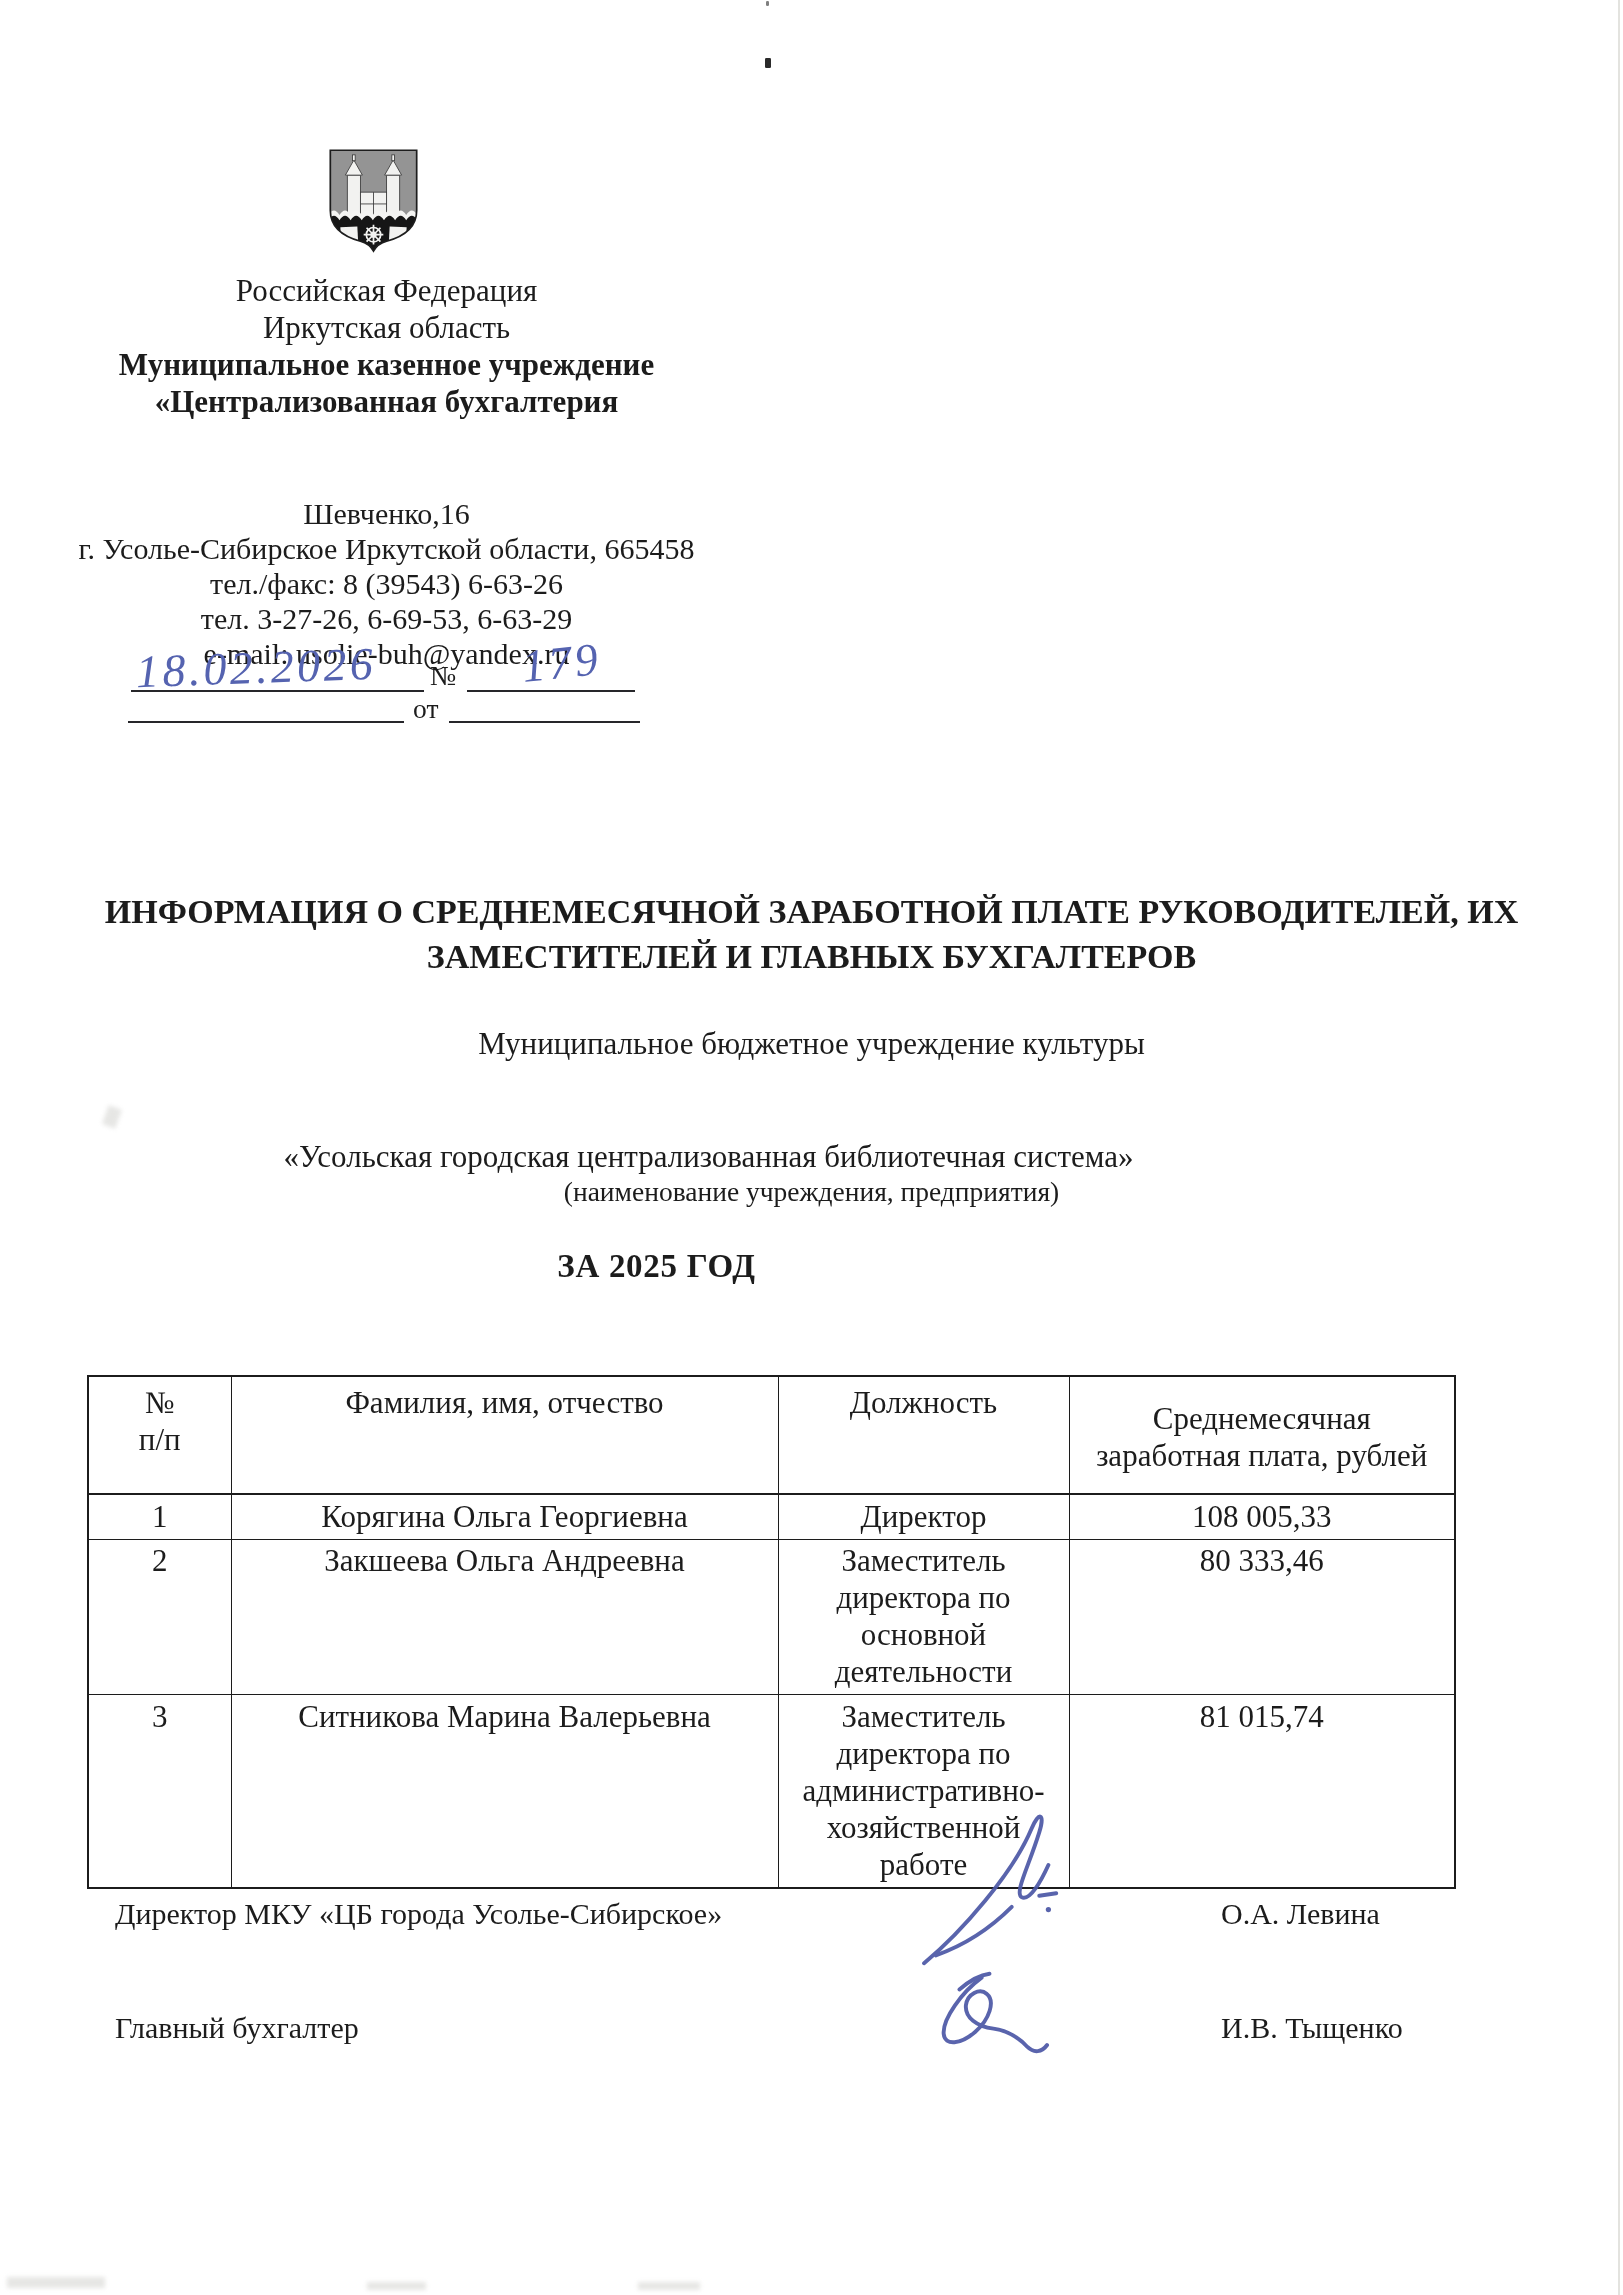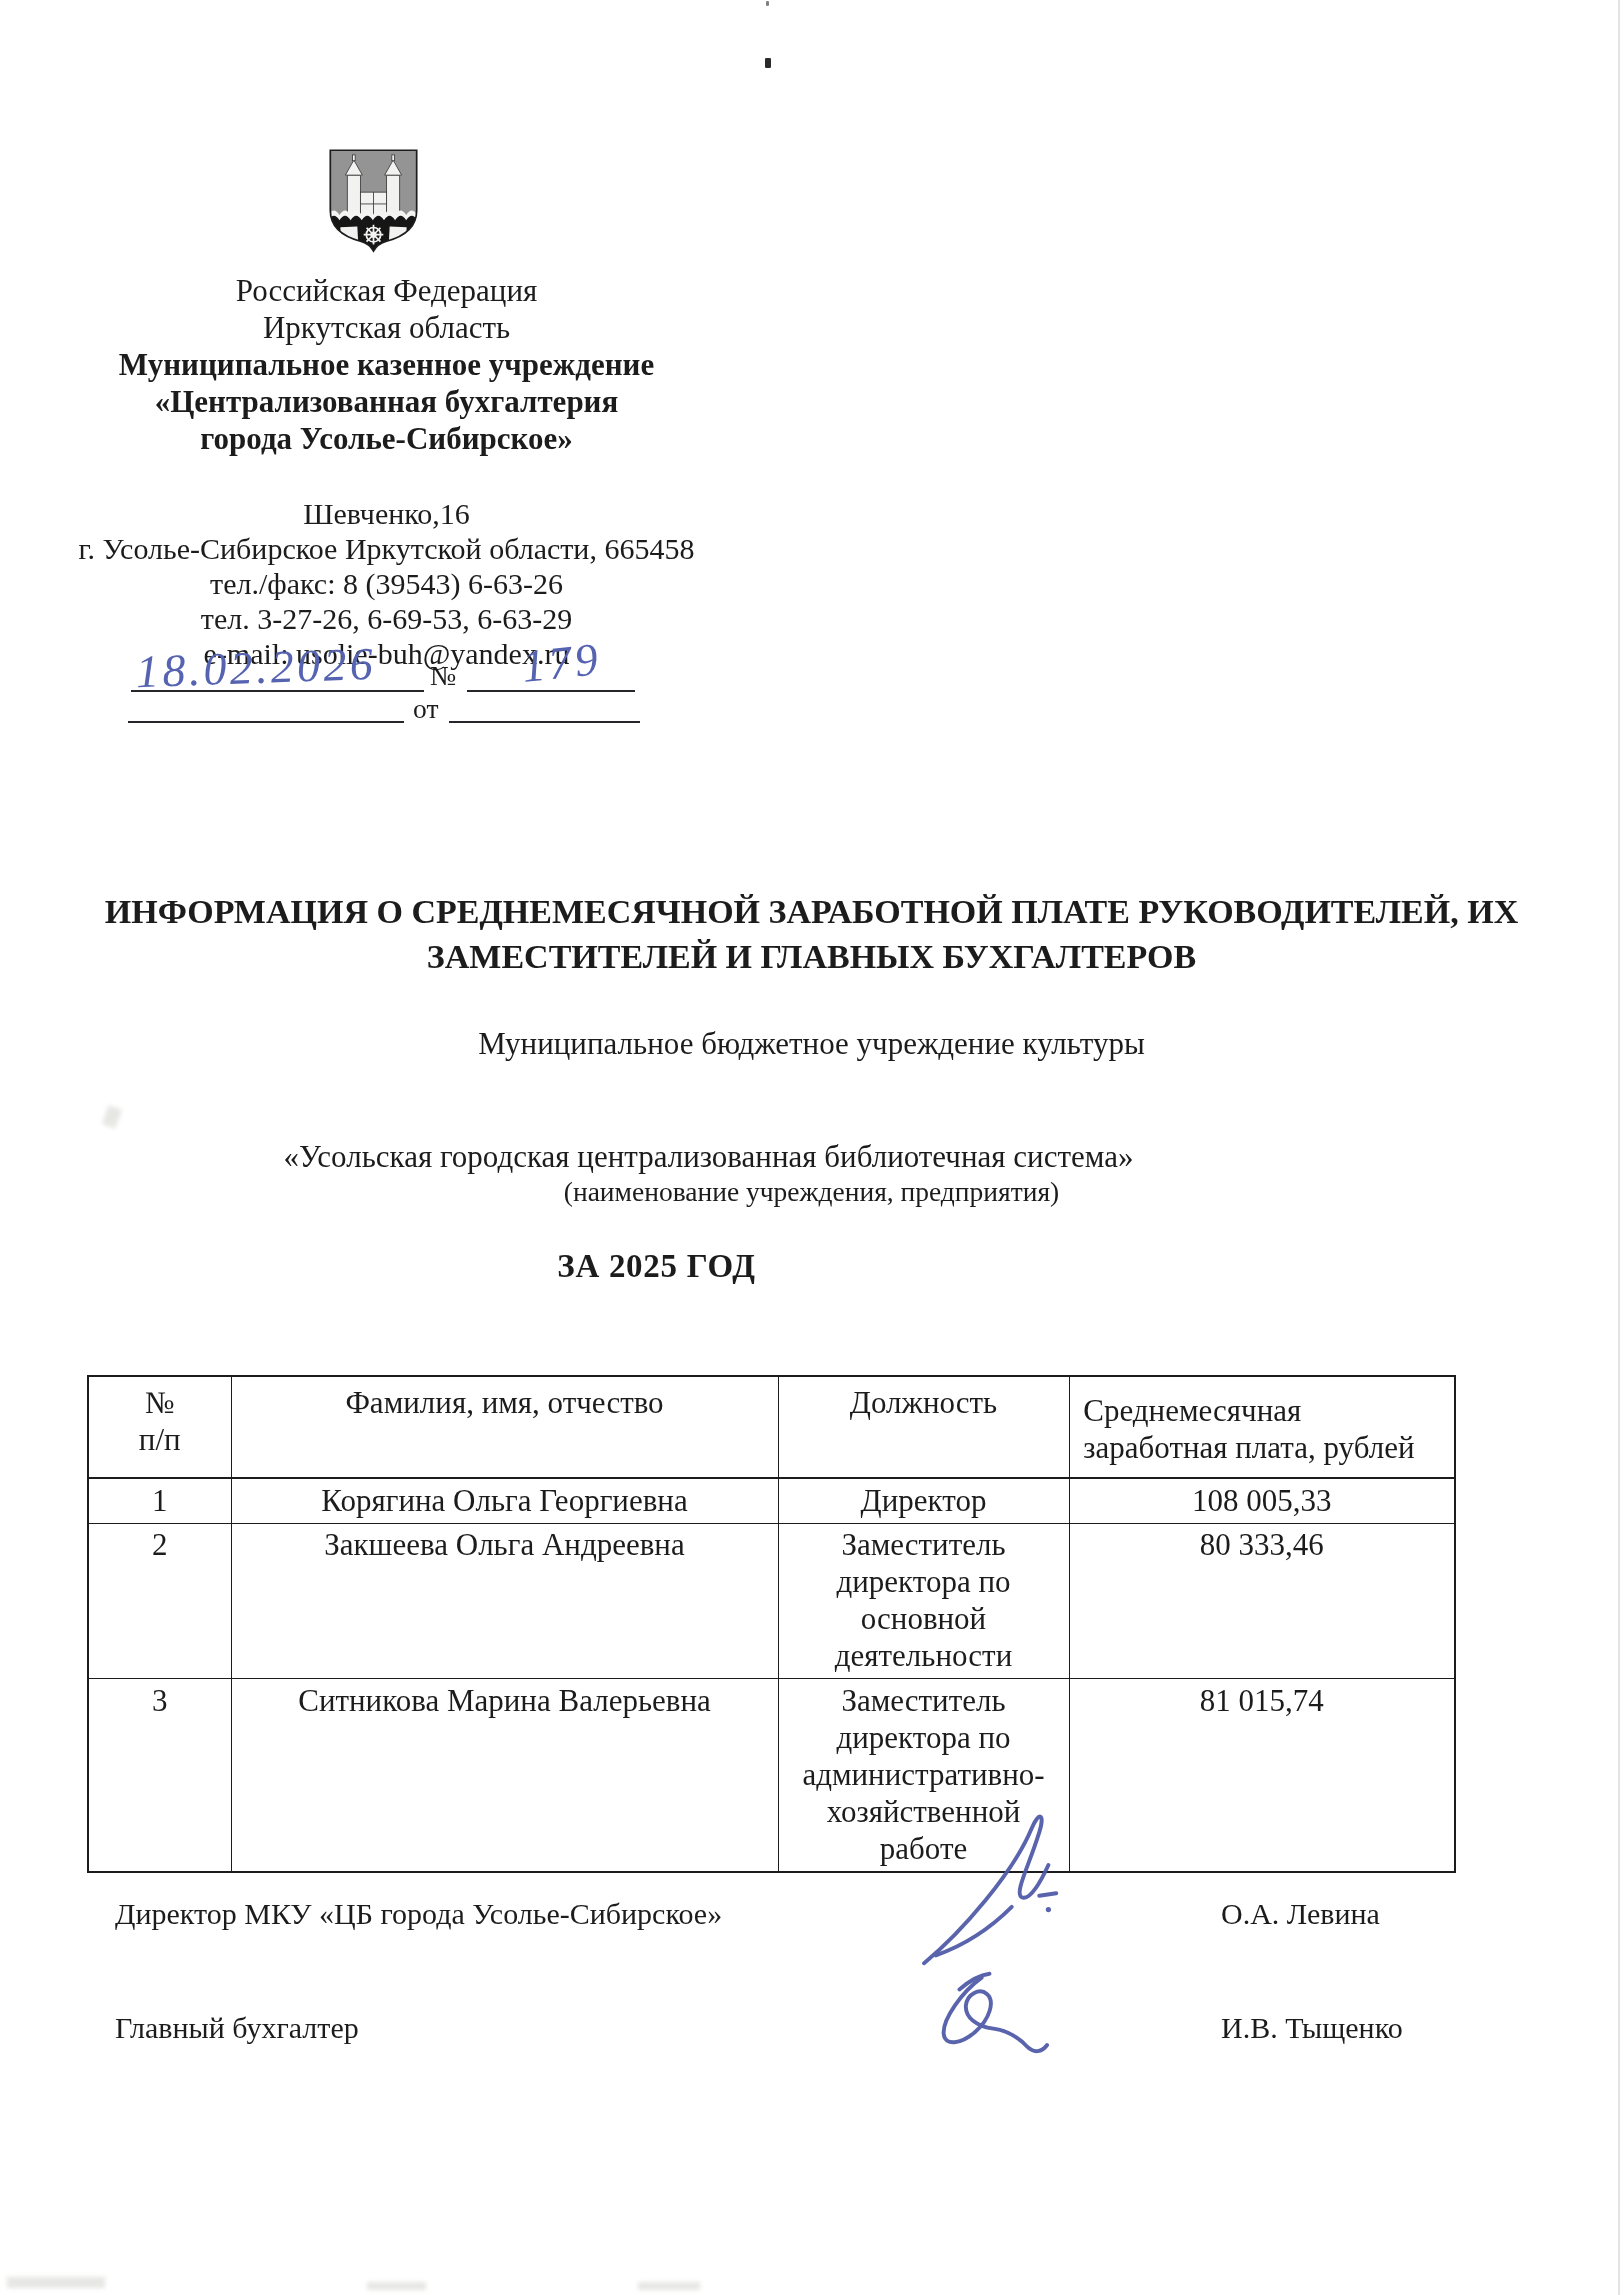--- a/index.html
+++ b/index.html
@@ -32,21 +32,21 @@
     font-size:31px;line-height:37px;
   }
   table.salary{border:2px solid #1c1c1c;}
   table.salary th,table.salary td{
     border:1.3px solid #1c1c1c;vertical-align:top;padding:2.6px 0 3.9px 0;
     font-weight:normal;text-align:center;
   }
   table.salary thead th{border-bottom:2px solid #1c1c1c;padding-top:6.5px;}
   td.name-cell{text-align:left;padding-left:19.6px;}
   .pos-inner{width:250px;margin:0 auto;text-align:center;}
-  .sal-head-inner{width:357px;margin:8px auto;text-align:left;}
+  .sal-head-inner{width:357px;margin:16px auto;text-align:center;}
   
   .sig-label{font-size:30px;white-space:nowrap;}
   .sig-name{font-size:30px;white-space:nowrap;}
   
   .speck{position:absolute;background:#2a2a2a;border-radius:1.3px;}
   .smudge{position:absolute;background:#b9b9b4;opacity:.35;filter:blur(2px);}
   .edge-shadow{position:absolute;right:2.6px;top:0;width:2.6px;height:2295px;background:#e3e3df;}
   .ink-overlay{position:absolute;left:0;top:0;pointer-events:none;}
 </style>
 </head>
@@ -87,21 +87,20 @@
       </g>
     </g>
     <path d="M5,5 H137 V97 C137,125 113,138 91,144 C80,147 75,152 71,159 C67,152 62,147 51,144 C29,138 5,125 5,97 Z" fill="none" stroke="#1d1d1d" stroke-width="2.6"></path>
   </svg>
 
   <div class="abs lh-block">
     <div>Российская Федерация</div>
     <div>Иркутская область</div>
     <div class="lh-bold">Муниципальное казенное учреждение</div>
     <div class="lh-bold">«Централизованная бухгалтерия</div>
-    <div class="lh-bold">города Усолье-Сибирское»</div>
   </div>
 
   <div class="abs addr-block">
     <div>Шевченко,16</div>
     <div>г. Усолье-Сибирское Иркутской области, 665458</div>
     <div>тел./факс: 8 (39543) 6-63-26</div>
     <div>тел. 3-27-26, 6-69-53, 6-63-29</div>
     <div>e-mail: usolie-buh@yandex.ru</div>
   </div>
 

